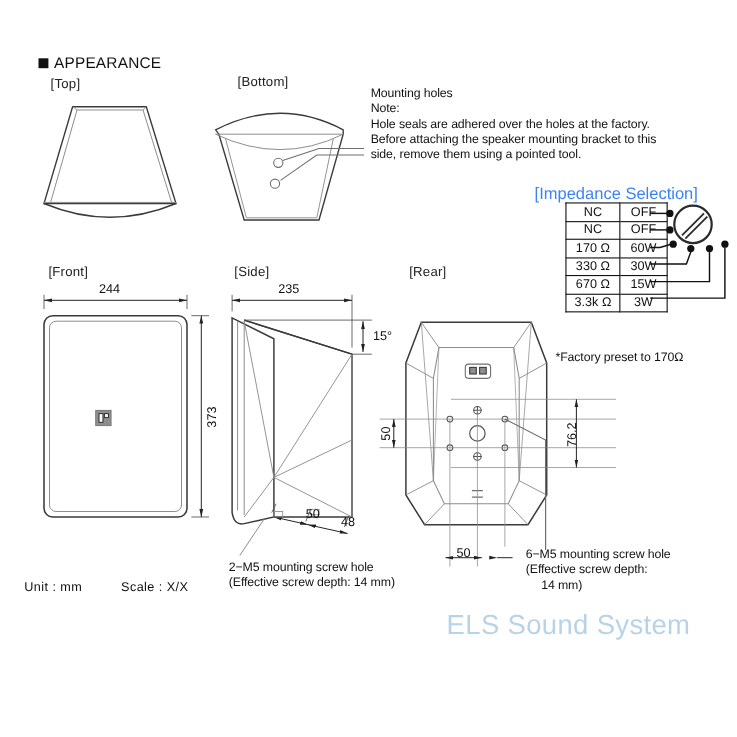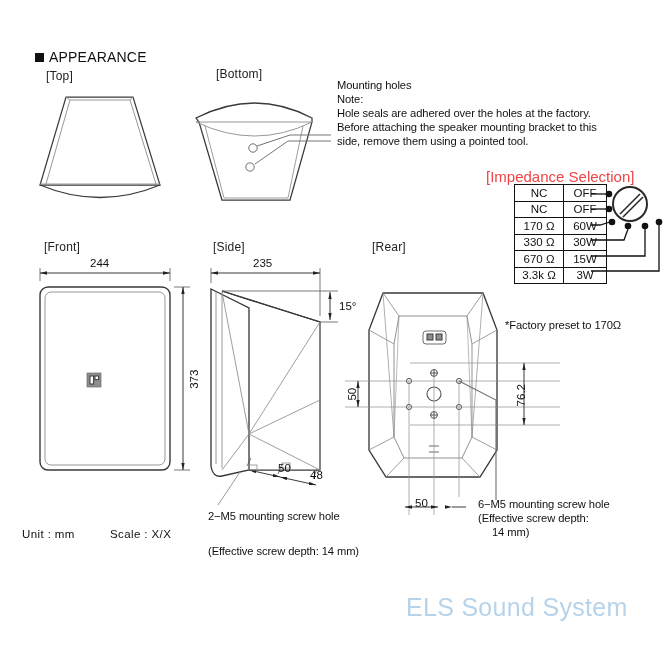--- a/index.html
+++ b/index.html
@@ -68,26 +68,25 @@
   .footer-text {
     font-size: 11.5px;
     color: #111;
     letter-spacing: 0.4px;
   }
   .watermark {
     font-size: 25px;
     color: #b7d3ea;
     letter-spacing: 0.3px;
     font-family: "Liberation Sans", sans-serif;
-    margin-top: 39px;
   }
   
   #imp-title {
     font-size: 15px;
-    color: #ef4444;
+    color: #3b82f6;
   }
   #imp-table {
     position: absolute;
     left: 514px;
     top: 184px;
     border-collapse: collapse;
     font-size: 11.5px;
   }
   #imp-table td {
     border: 1.4px solid #111;
@@ -300,21 +299,21 @@
   <div class="lbl dim-text" style="left:253px; top:256px;">235</div>
   <div class="lbl dim-text" style="left:339px; top:299px;">15°</div>
   <div class="lbl dim-text" style="left:278px; top:461px;">50</div>
   <div class="lbl dim-text" style="left:310px; top:468px;">48</div>
 
   <div class="lbl dim-text vert" style="left:339px; top:387px; width:26px; text-align:center;">50</div>
   <div class="lbl dim-text vert" style="left:504px; top:388px; width:34px; text-align:center;">76.2</div>
   <div class="lbl dim-text" style="left:415px; top:496px;">50</div>
 
   <div class="lbl callout" style="left:208px; top:509px;">2−M5 mounting screw hole</div>
-  <div class="lbl callout" style="left:208px; top:544px;">(Effective screw depth: 14 mm)</div>
+  <div class="lbl callout" style="left:208px; top:523px;">(Effective screw depth: 14 mm)</div>
 
   <div class="lbl callout" style="left:478px; top:497px;">6−M5 mounting screw hole</div>
   <div class="lbl callout" style="left:478px; top:511px;">(Effective screw depth:</div>
   <div class="lbl callout" style="left:492px; top:525px;">14 mm)</div>
 
   <div class="lbl" id="imp-title" style="left:486px; top:168px;">[Impedance Selection]</div>
 
   <table id="imp-table">
     <tbody>
       <tr>

